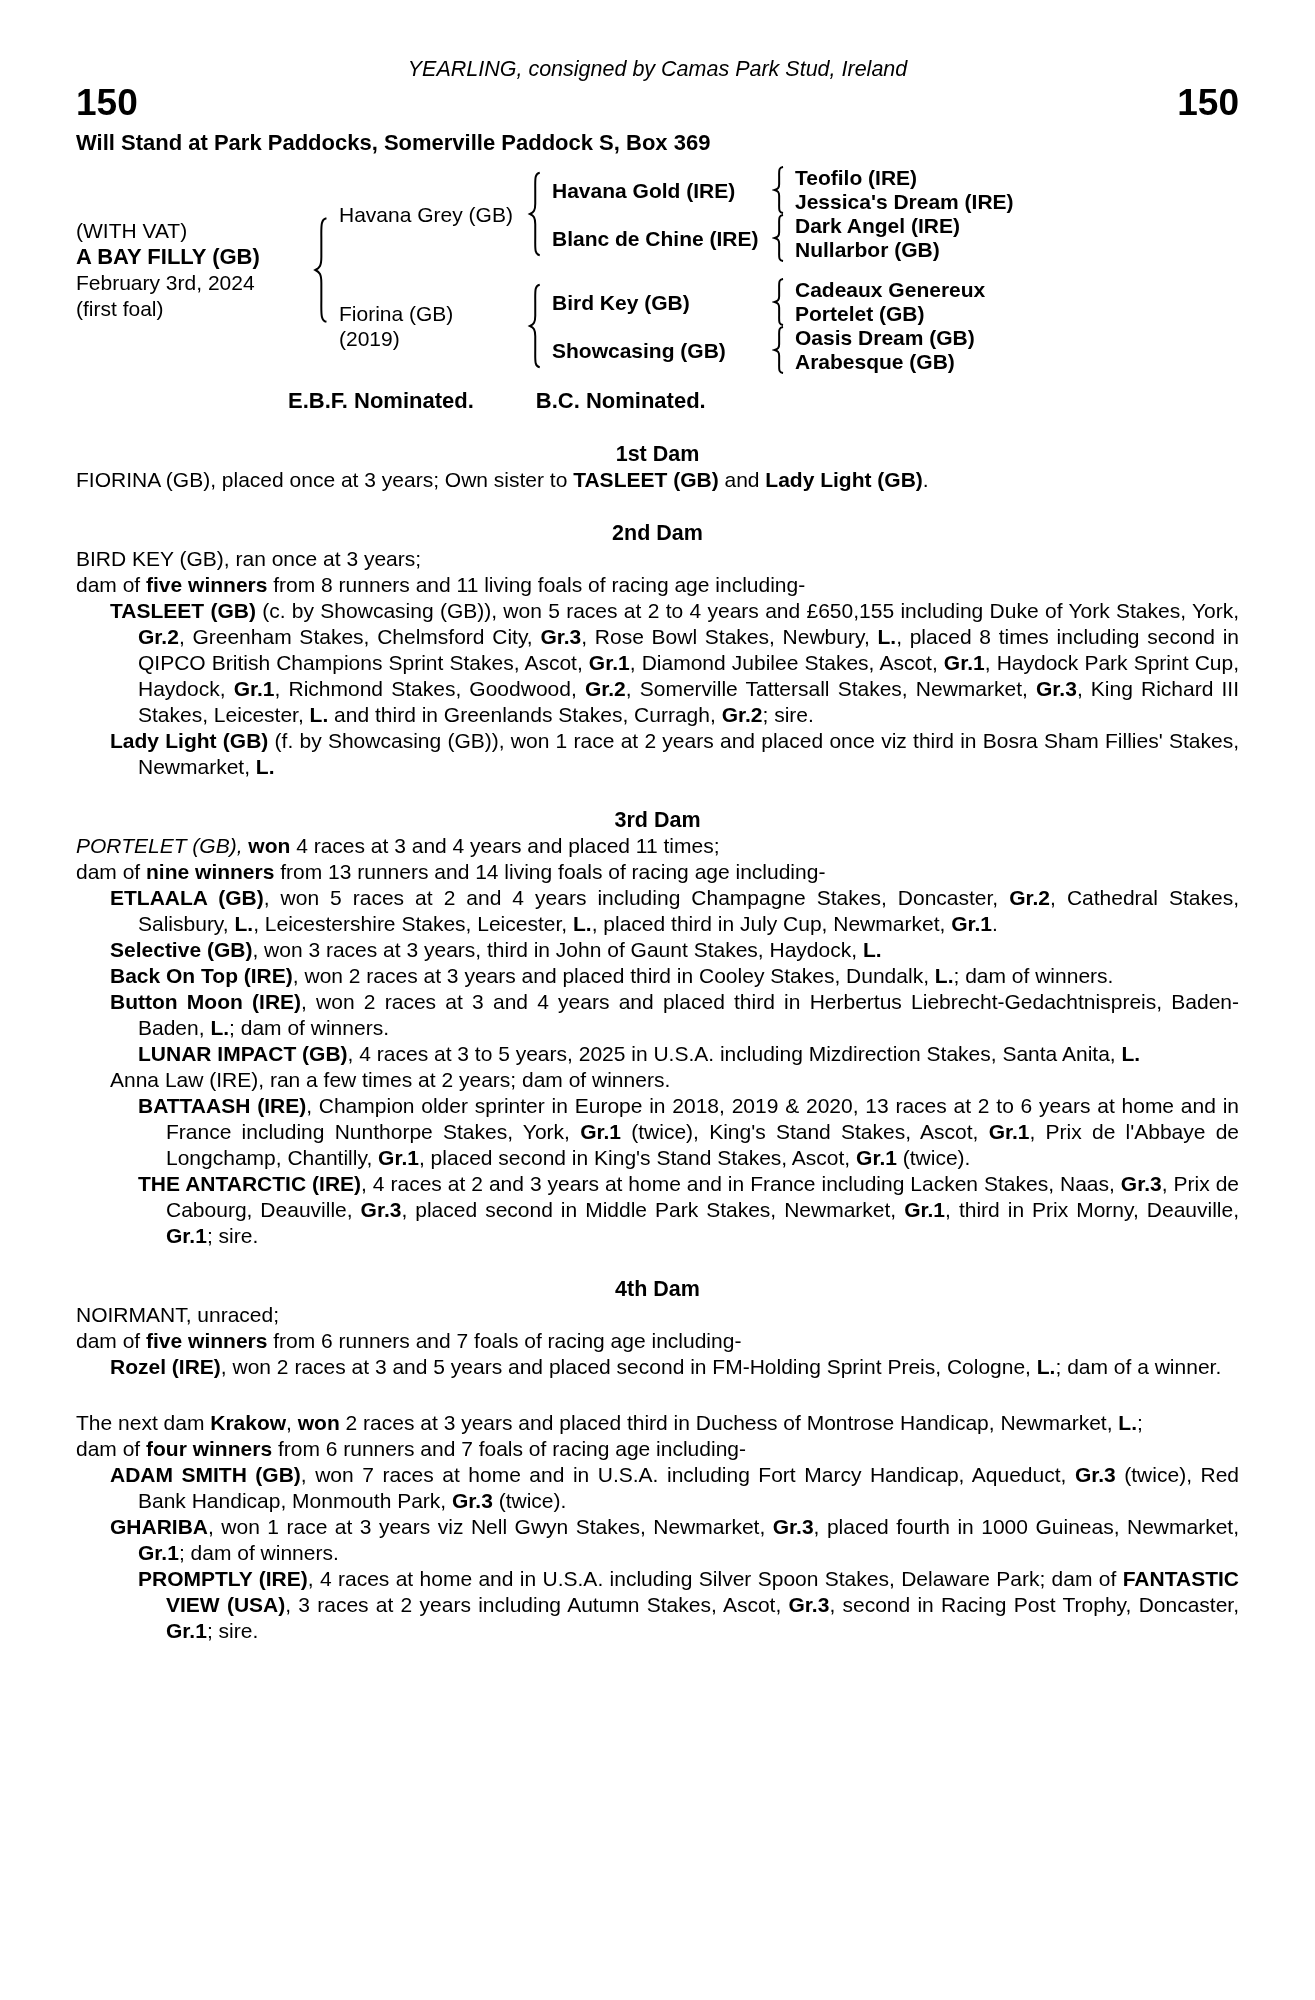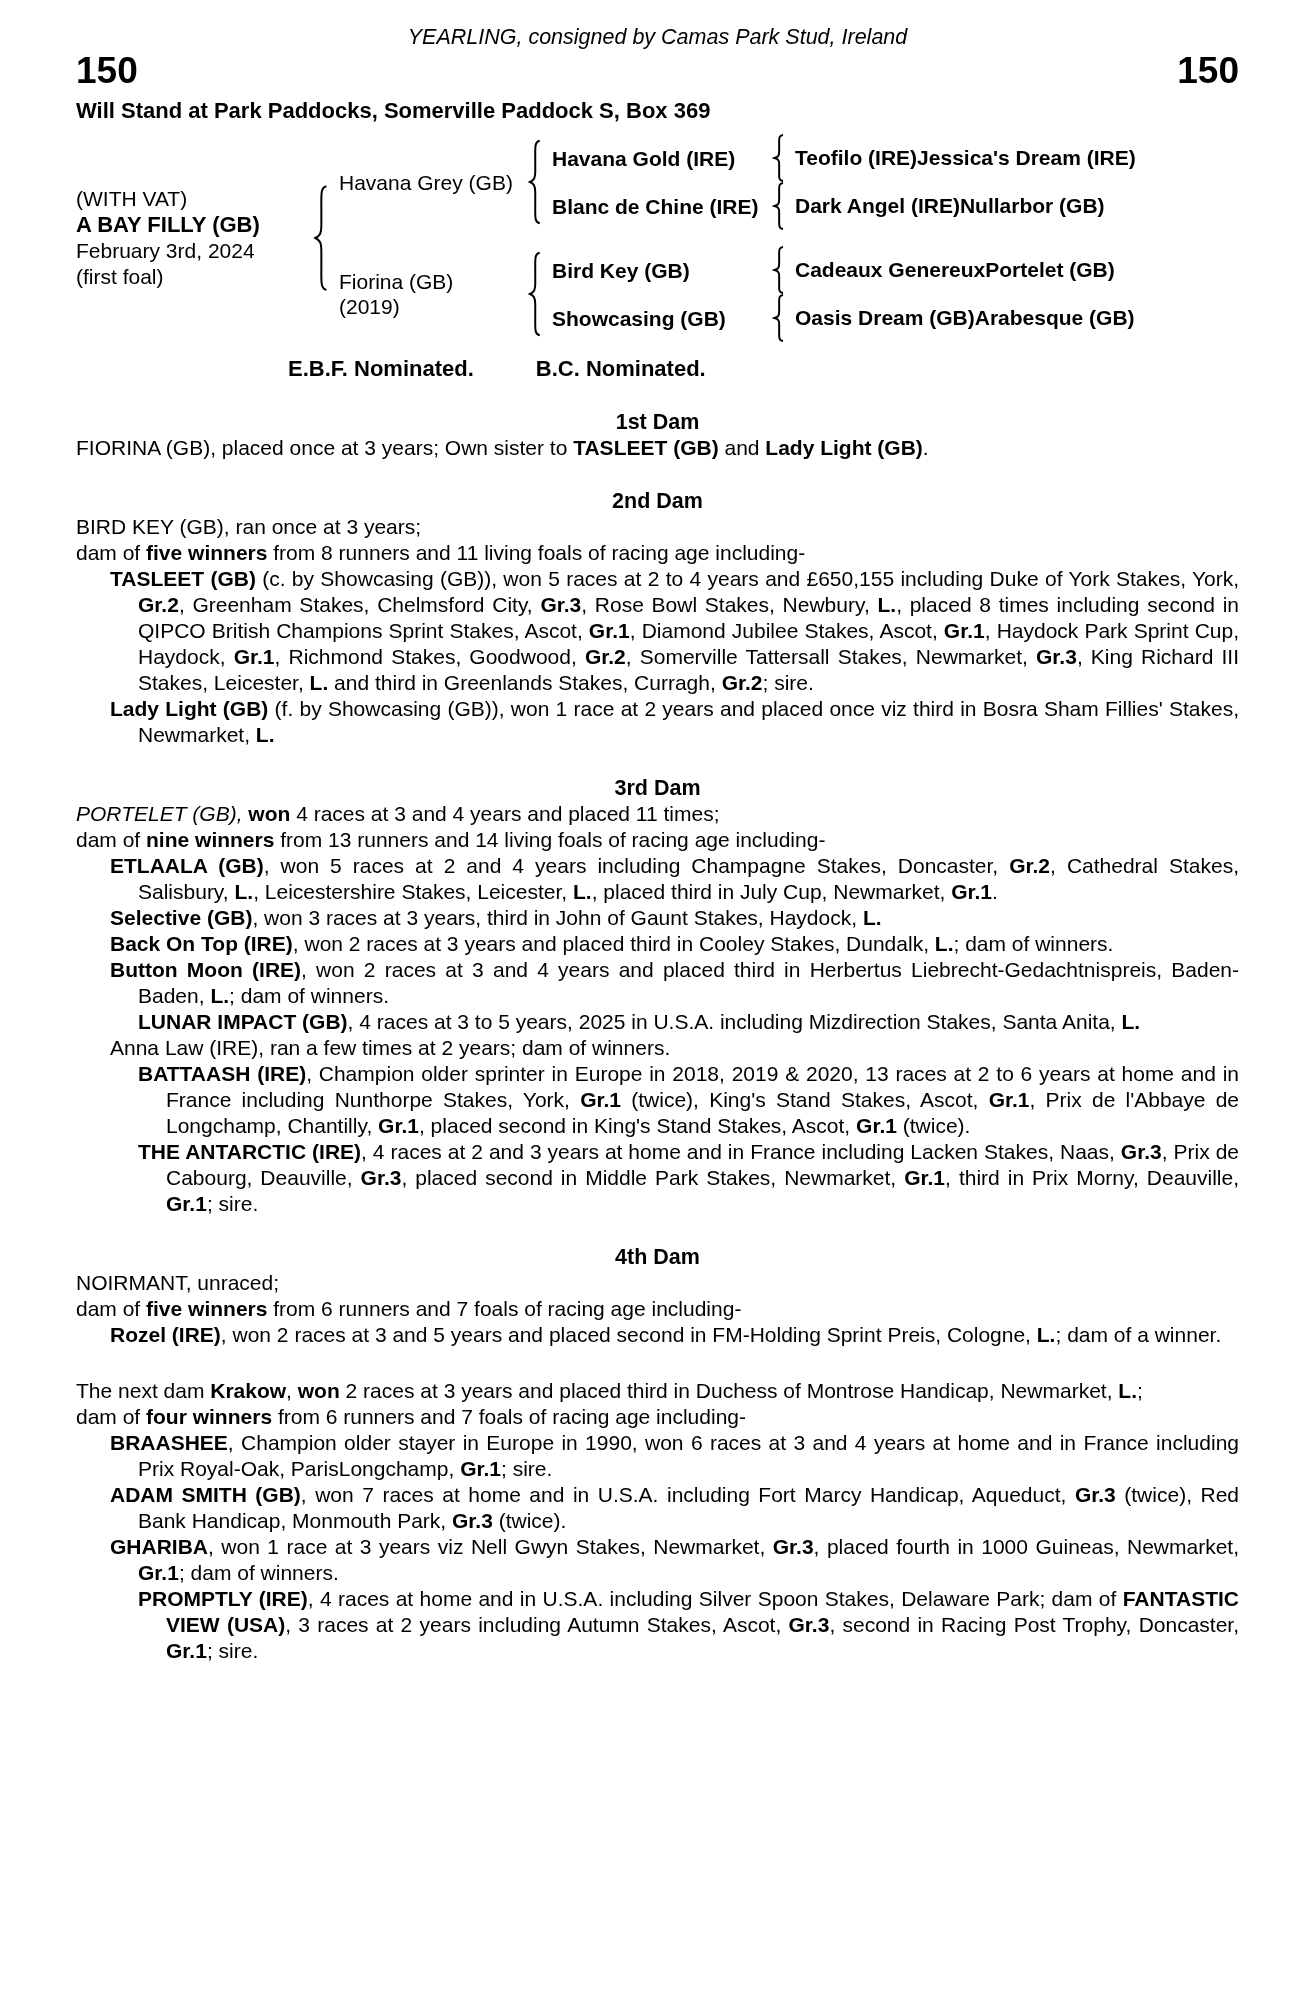--- a/index.html
+++ b/index.html
@@ -1,20 +1,20 @@
 <!DOCTYPE html>
 <html><head>
 <meta charset="utf-8">
 <style>
   html,body{margin:0;padding:0;background:#ffffff;}
   .page{
     width:1315px;
     min-height:2000px;
     box-sizing:border-box;
-    padding:24px 76px 40px 76px;
+    padding:56px 76px 40px 76px;
     background:#ffffff;
     color:#000;
     font-family:"Liberation Sans","DejaVu Sans",sans-serif;
     font-size:21px;
     line-height:26px;
   }
   .consignor{
     text-align:center;
     font-style:italic;
     font-size:21.5px;
@@ -41,21 +41,21 @@
   }
   .ped-info{width:234px;flex:none;}
   .ped-info div{line-height:26px;}
   .ped-info .horse-name{font-weight:bold;font-size:22px;}
   .gen1-col{display:flex;flex-direction:column;gap:16px;}
   .gen1-row{display:flex;align-items:center;}
   .gen1-name{width:186px;flex:none;line-height:25px;}
   .gen2-col{display:flex;flex-direction:column;font-weight:bold;}
   .gen2-row{display:flex;align-items:center;}
   .gen2-name{width:218px;flex:none;line-height:25px;}
-  .gen3-pair{display:flex;flex-direction:row;justify-content:center;line-height:24px;}
+  .gen3-pair{display:flex;flex-direction:column;justify-content:center;line-height:24px;}
   .brace{flex:none;margin:0 10px 0 2px;display:block;}
   
   .noms{
     display:flex;
     gap:62px;
     padding-left:212px;
     font-weight:bold;
     font-size:22px;
     margin:14px 0 2px 0;
   }
@@ -205,19 +205,18 @@
   <div>
     <div class="dam-heading">4th Dam</div>
     <p class="para"><span>NOIRMANT, unraced;</span></p>
     <p class="para"><span>dam of </span><span class="b">five winners</span><span> from 6 runners and 7 foals of racing age including-</span></p>
     <p class="para l1"><span class="b">Rozel (IRE)</span><span>, won 2 races at 3 and 5 years and placed second in FM-Holding Sprint Preis, Cologne, </span><span class="b">L.</span><span>; dam of a winner.</span></p>
   </div>
 
   <div>
     <p class="para gap-top"><span>The next dam </span><span class="b">Krakow</span><span>, </span><span class="b">won</span><span> 2 races at 3 years and placed third in Duchess of Montrose Handicap, Newmarket, </span><span class="b">L.</span><span>;</span></p>
     <p class="para"><span>dam of </span><span class="b">four winners</span><span> from 6 runners and 7 foals of racing age including-</span></p>
-    <p class="para l1"><span class="b">BRAASHEE</span><span>, Champion older stayer in Europe in 1990, won 6 races at 3 and 4 years at home and in France including Prix Royal-Oak, ParisLongchamp, </span><span class="b">Gr.1</span><span>; sire.</span></p>
     <p class="para l1"><span class="b">ADAM SMITH (GB)</span><span>, won 7 races at home and in U.S.A. including Fort Marcy Handicap, Aqueduct, </span><span class="b">Gr.3</span><span> (twice), Red Bank Handicap, Monmouth Park, </span><span class="b">Gr.3</span><span> (twice).</span></p>
     <p class="para l1"><span class="b">GHARIBA</span><span>, won 1 race at 3 years viz Nell Gwyn Stakes, Newmarket, </span><span class="b">Gr.3</span><span>, placed fourth in 1000 Guineas, Newmarket, </span><span class="b">Gr.1</span><span>; dam of winners.</span></p>
     <p class="para l2"><span class="b">PROMPTLY (IRE)</span><span>, 4 races at home and in U.S.A. including Silver Spoon Stakes, Delaware Park; dam of </span><span class="b">FANTASTIC VIEW (USA)</span><span>, 3 races at 2 years including Autumn Stakes, Ascot, </span><span class="b">Gr.3</span><span>, second in Racing Post Trophy, Doncaster, </span><span class="b">Gr.1</span><span>; sire.</span></p>
   </div>
 
 </div>
 
 </body></html>

